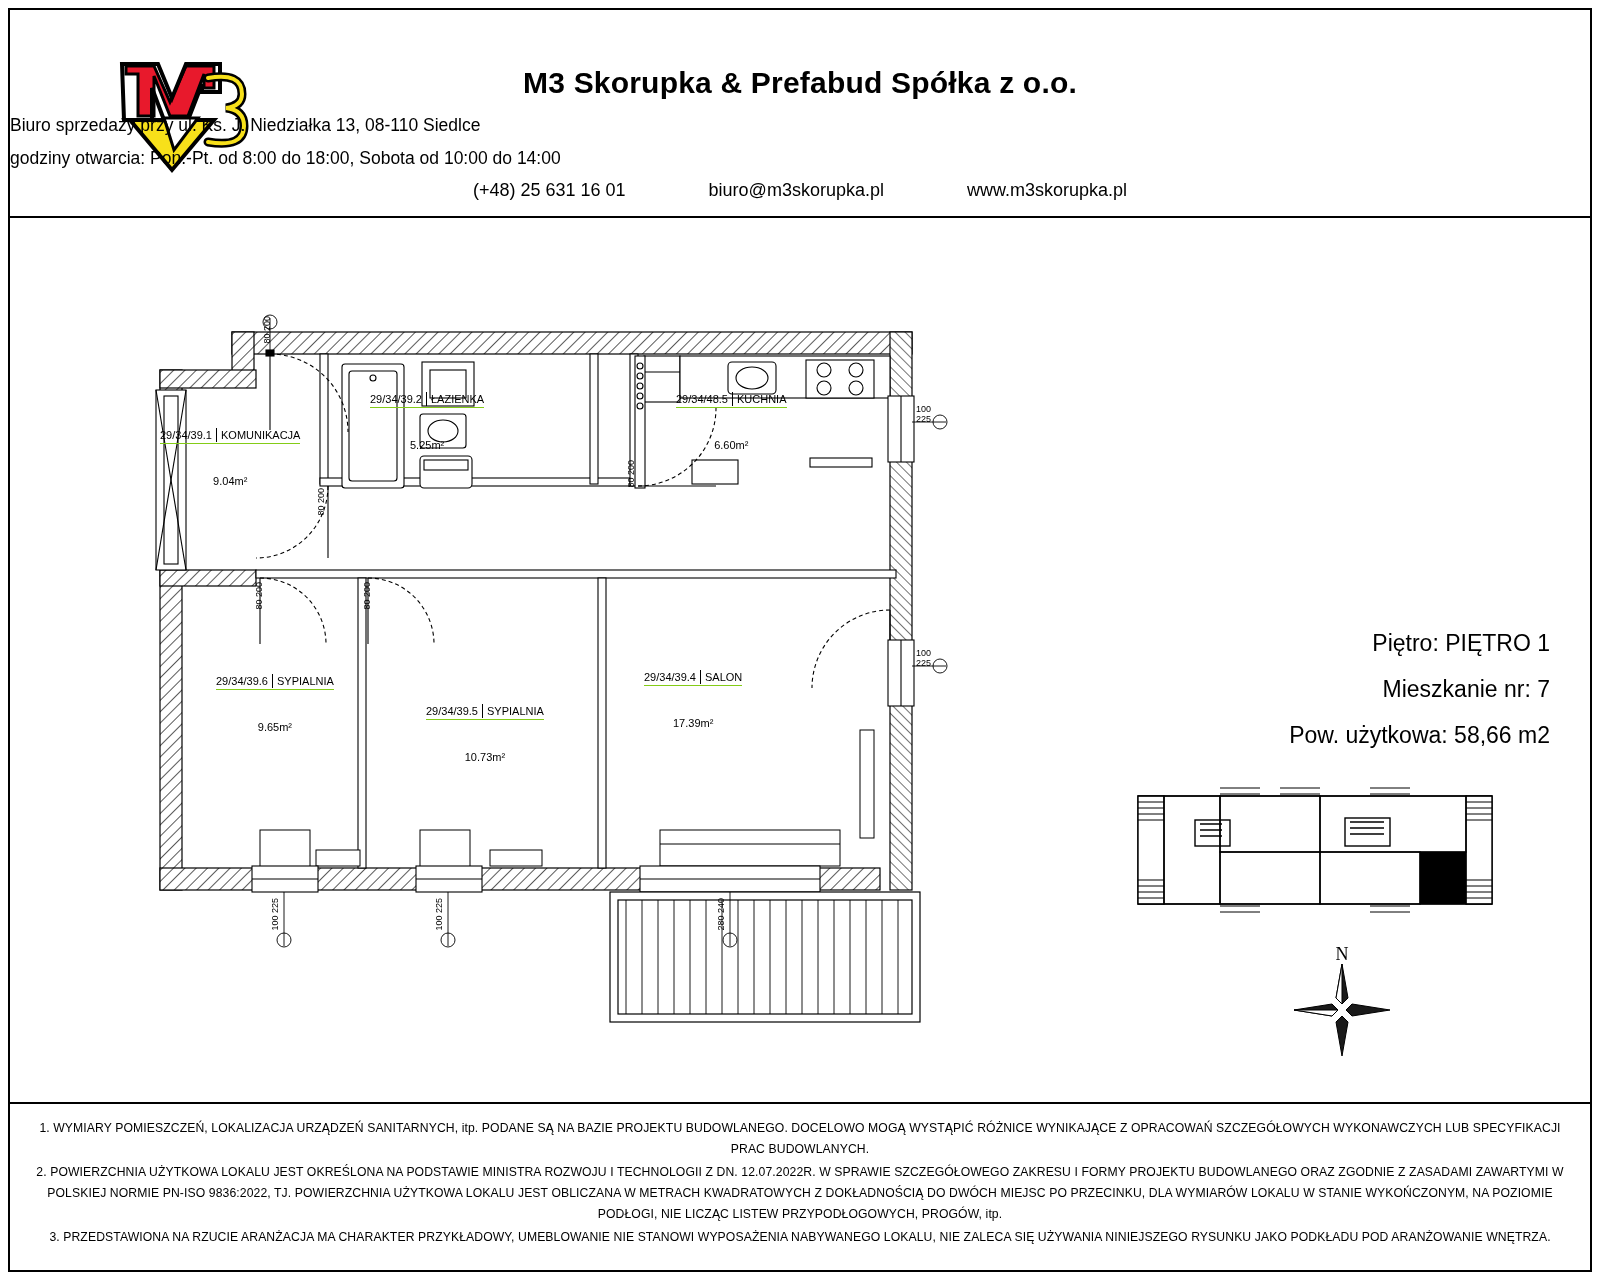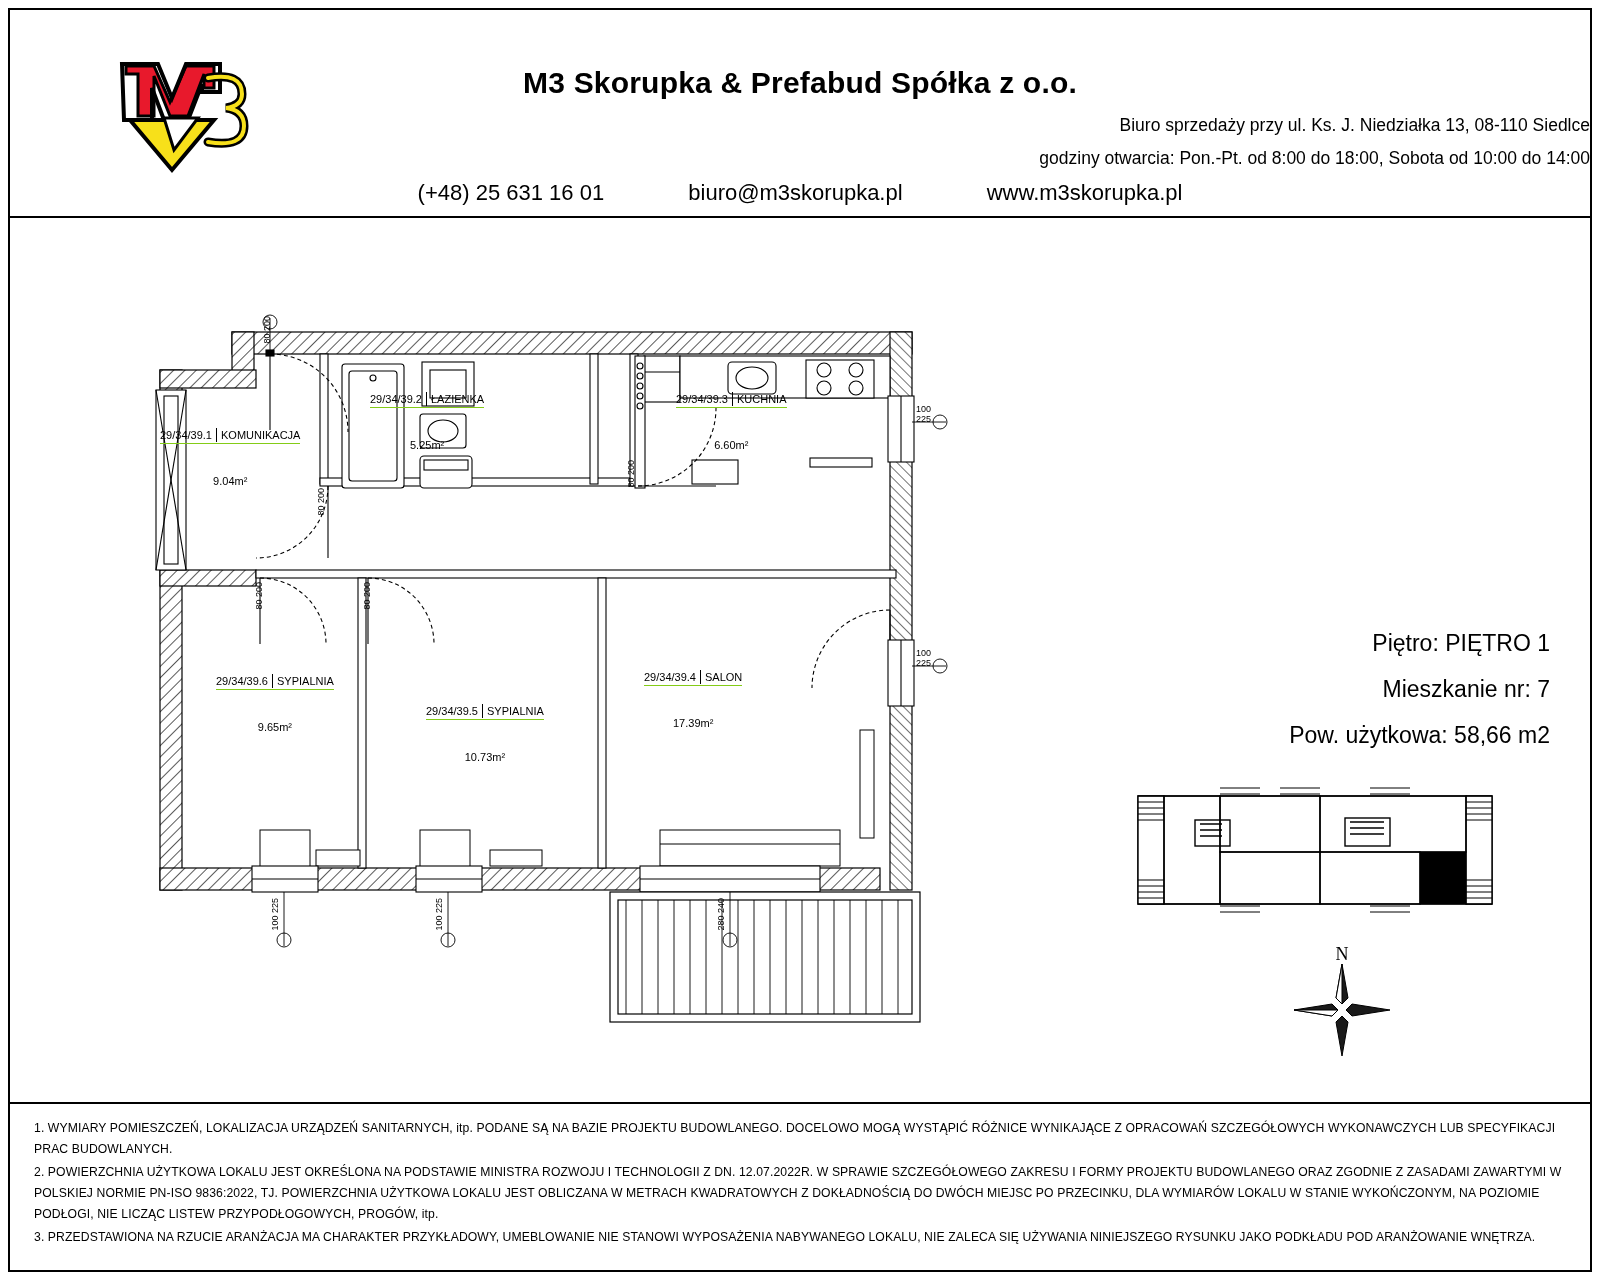--- a/index.html
+++ b/index.html
@@ -21,26 +21,26 @@
     border-bottom:2px solid #000;box-sizing:border-box;
   }
   .logo{
     position:absolute;left:98px;top:48px;width:160px;height:120px;
   }
   .company-title{
     position:absolute;left:0;top:56px;width:100%;text-align:center;
     font-size:30px;font-weight:bold;letter-spacing:0.2px;
   }
   .company-line{
-    position:absolute;left:0;width:100%;text-align:right;font-size:17.5px;
+    position:absolute;left:0;width:100%;text-align:left;font-size:17.5px;
   }
   .cl1{top:105px;}
   .cl2{top:138px;}
   .contact-row{
-    position:absolute;left:0;top:170px;width:100%;text-align:center;font-size:22px;
+    position:absolute;left:0;top:170px;width:100%;text-align:center;font-size:18px;
   }
   .contact-row span{display:inline-block;}
   .c-phone{margin-right:78px;}
   .c-mail{margin-right:78px;}
 
   
   .project-title{
     position:absolute;left:28px;top:236px;font-size:37px;font-weight:normal;
     letter-spacing:-0.2px;
   }
@@ -66,21 +66,21 @@
     position:absolute;left:110px;top:300px;width:830px;height:740px;
   }
 
   
   .notes{
     position:absolute;left:0;bottom:0;width:100%;height:168px;
     border-top:2px solid #000;box-sizing:border-box;
     padding:14px 24px 0 24px;
     font-size:12.2px;line-height:21px;letter-spacing:0.1px;
   }
-  .notes p{margin:0 0 2px 0;}
+  .notes p{margin:0 0 2px 0;text-align:center;}
 
   
   .room{
     position:absolute;text-align:center;font-size:11px;line-height:14px;
     white-space:nowrap;
   }
   .room .code{
     display:inline-block;border-right:1px solid #000;padding-right:4px;
   }
   .room .nm{display:inline-block;padding-left:4px;}
@@ -362,21 +362,21 @@
       <div class="top"><span class="code">29/34/39.1</span><span class="nm">KOMUNIKACJA</span></div>
       <div class="area">9.04m²</div>
     </div>
 
     <div class="room" style="left:250px;top:82px;">
       <div class="top"><span class="code">29/34/39.2</span><span class="nm">ŁAZIENKA</span></div>
       <div class="area">5.25m²</div>
     </div>
 
     <div class="room" style="left:556px;top:82px;">
-      <div class="top"><span class="code">29/34/39.3</span><span class="nm">KUCHNIA</span></div>
+      <div class="top"><span class="code">29/34/48.5</span><span class="nm">KUCHNIA</span></div>
       <div class="area">6.60m²</div>
     </div>
 
     <div class="room" style="left:524px;top:360px;">
       <div class="top"><span class="code">29/34/39.4</span><span class="nm">SALON</span></div>
       <div class="area">17.39m²</div>
     </div>
 
     <div class="room" style="left:306px;top:394px;">
       <div class="top"><span class="code">29/34/39.5</span><span class="nm">SYPIALNIA</span></div>

